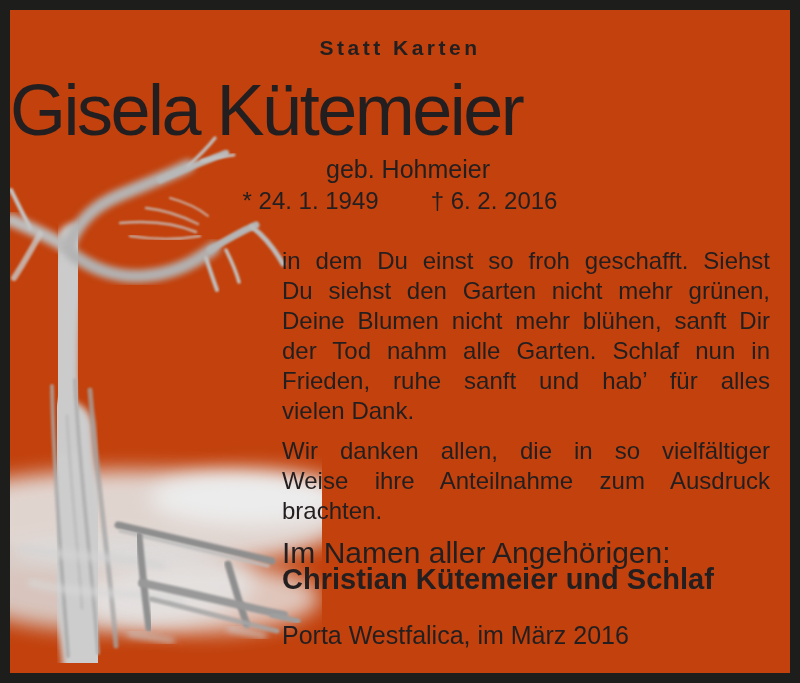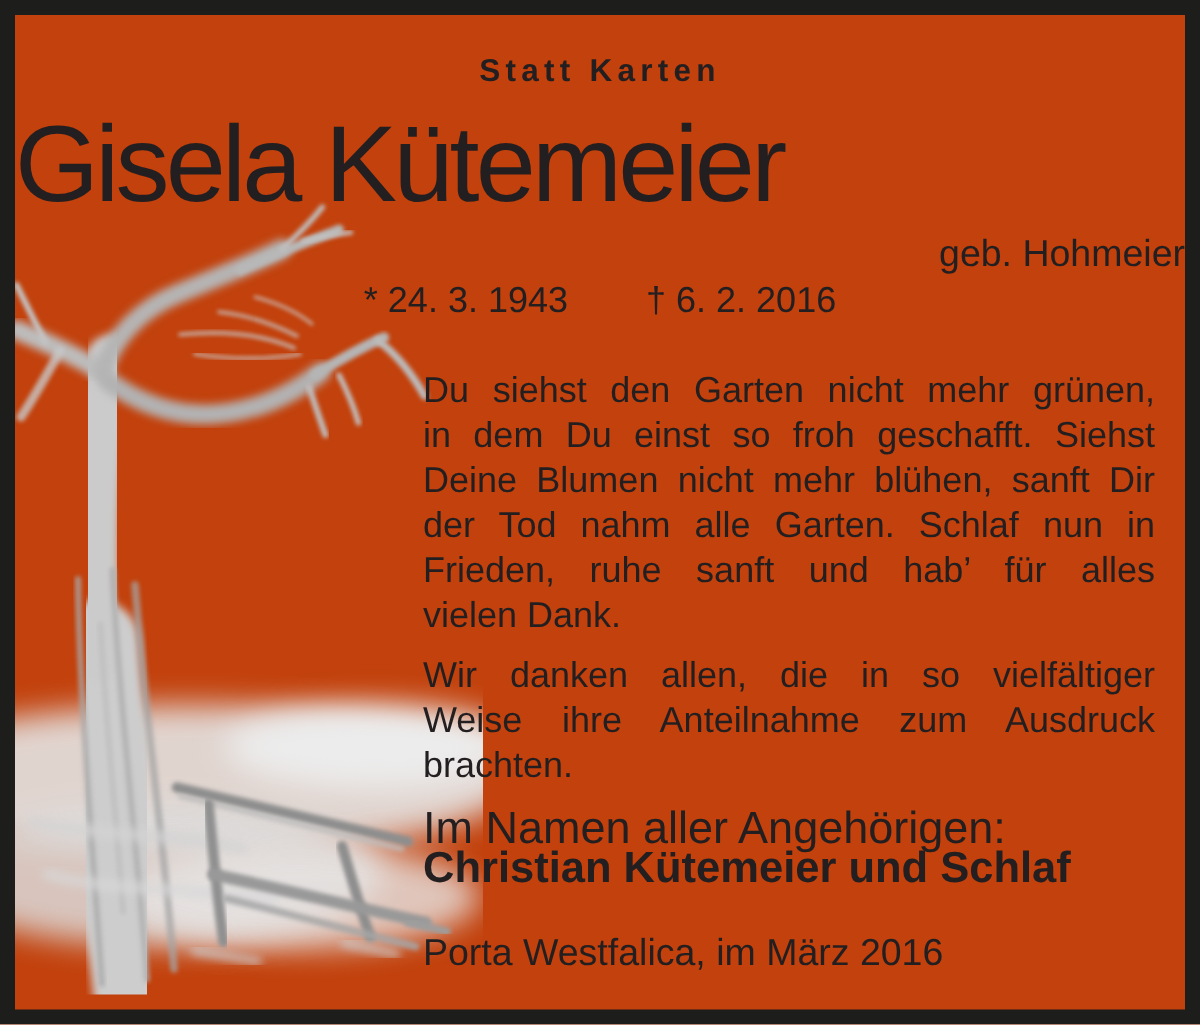--- a/index.html
+++ b/index.html
@@ -41,21 +41,21 @@
     top: 63px; left: 0; right: 0;
     font-size: 72px;
     font-weight: normal;
     letter-spacing: -2.5px;
     line-height: 1.05;
     white-space: nowrap;
   }
   .maiden {
     position: absolute;
     top: 144px; left: 16px; right: 0;
-    text-align: right;
+    text-align: center;
     font-size: 25px;
     line-height: 1.2;
   }
   .dates {
     position: absolute;
     top: 177px; left: 0; right: 0;
     display: flex;
     justify-content: center;
     gap: 52px;
     font-size: 24px;
@@ -152,27 +152,27 @@
       <path d="M262 487 L288 493" stroke="#9e9e9e" stroke-width="5" filter="url(#soft)"></path>
       <path d="M120 506 L162 513" stroke="#cccccc" stroke-width="6" filter="url(#soft2)" opacity="0.7"></path>
       <path d="M220 501 L254 508" stroke="#cccccc" stroke-width="6" filter="url(#soft2)" opacity="0.7"></path>
     </g>
   </svg>
 
   <div class="pre-header">Statt Karten</div>
   <h1 class="title" style="margin:0; position:absolute;">Gisela Kütemeier</h1>
   <div class="maiden">geb. Hohmeier</div>
   <div class="dates">
-    <span>* 24. 3. 1943</span>
+    <span>* 24. 1. 1949</span>
     <span>† 6. 2. 2016</span>
   </div>
 
   <div class="colblock poem">
+    <div class="jline">in dem Du einst so froh geschafft. Siehst</div>
     <div class="jline">Du siehst den Garten nicht mehr grünen,</div>
-    <div class="jline">in dem Du einst so froh geschafft. Siehst</div>
     <div class="jline">Deine Blumen nicht mehr blühen, sanft Dir</div>
     <div class="jline">der Tod nahm alle Garten. Schlaf nun in</div>
     <div class="jline">Frieden, ruhe sanft und hab’ für alles</div>
     <div class="lline">vielen Dank.</div>
   </div>
 
   <div class="colblock thanks">
     <div class="jline">Wir danken allen, die in so vielfältiger</div>
     <div class="jline">Weise ihre Anteilnahme zum Ausdruck</div>
     <div class="lline">brachten.</div>

